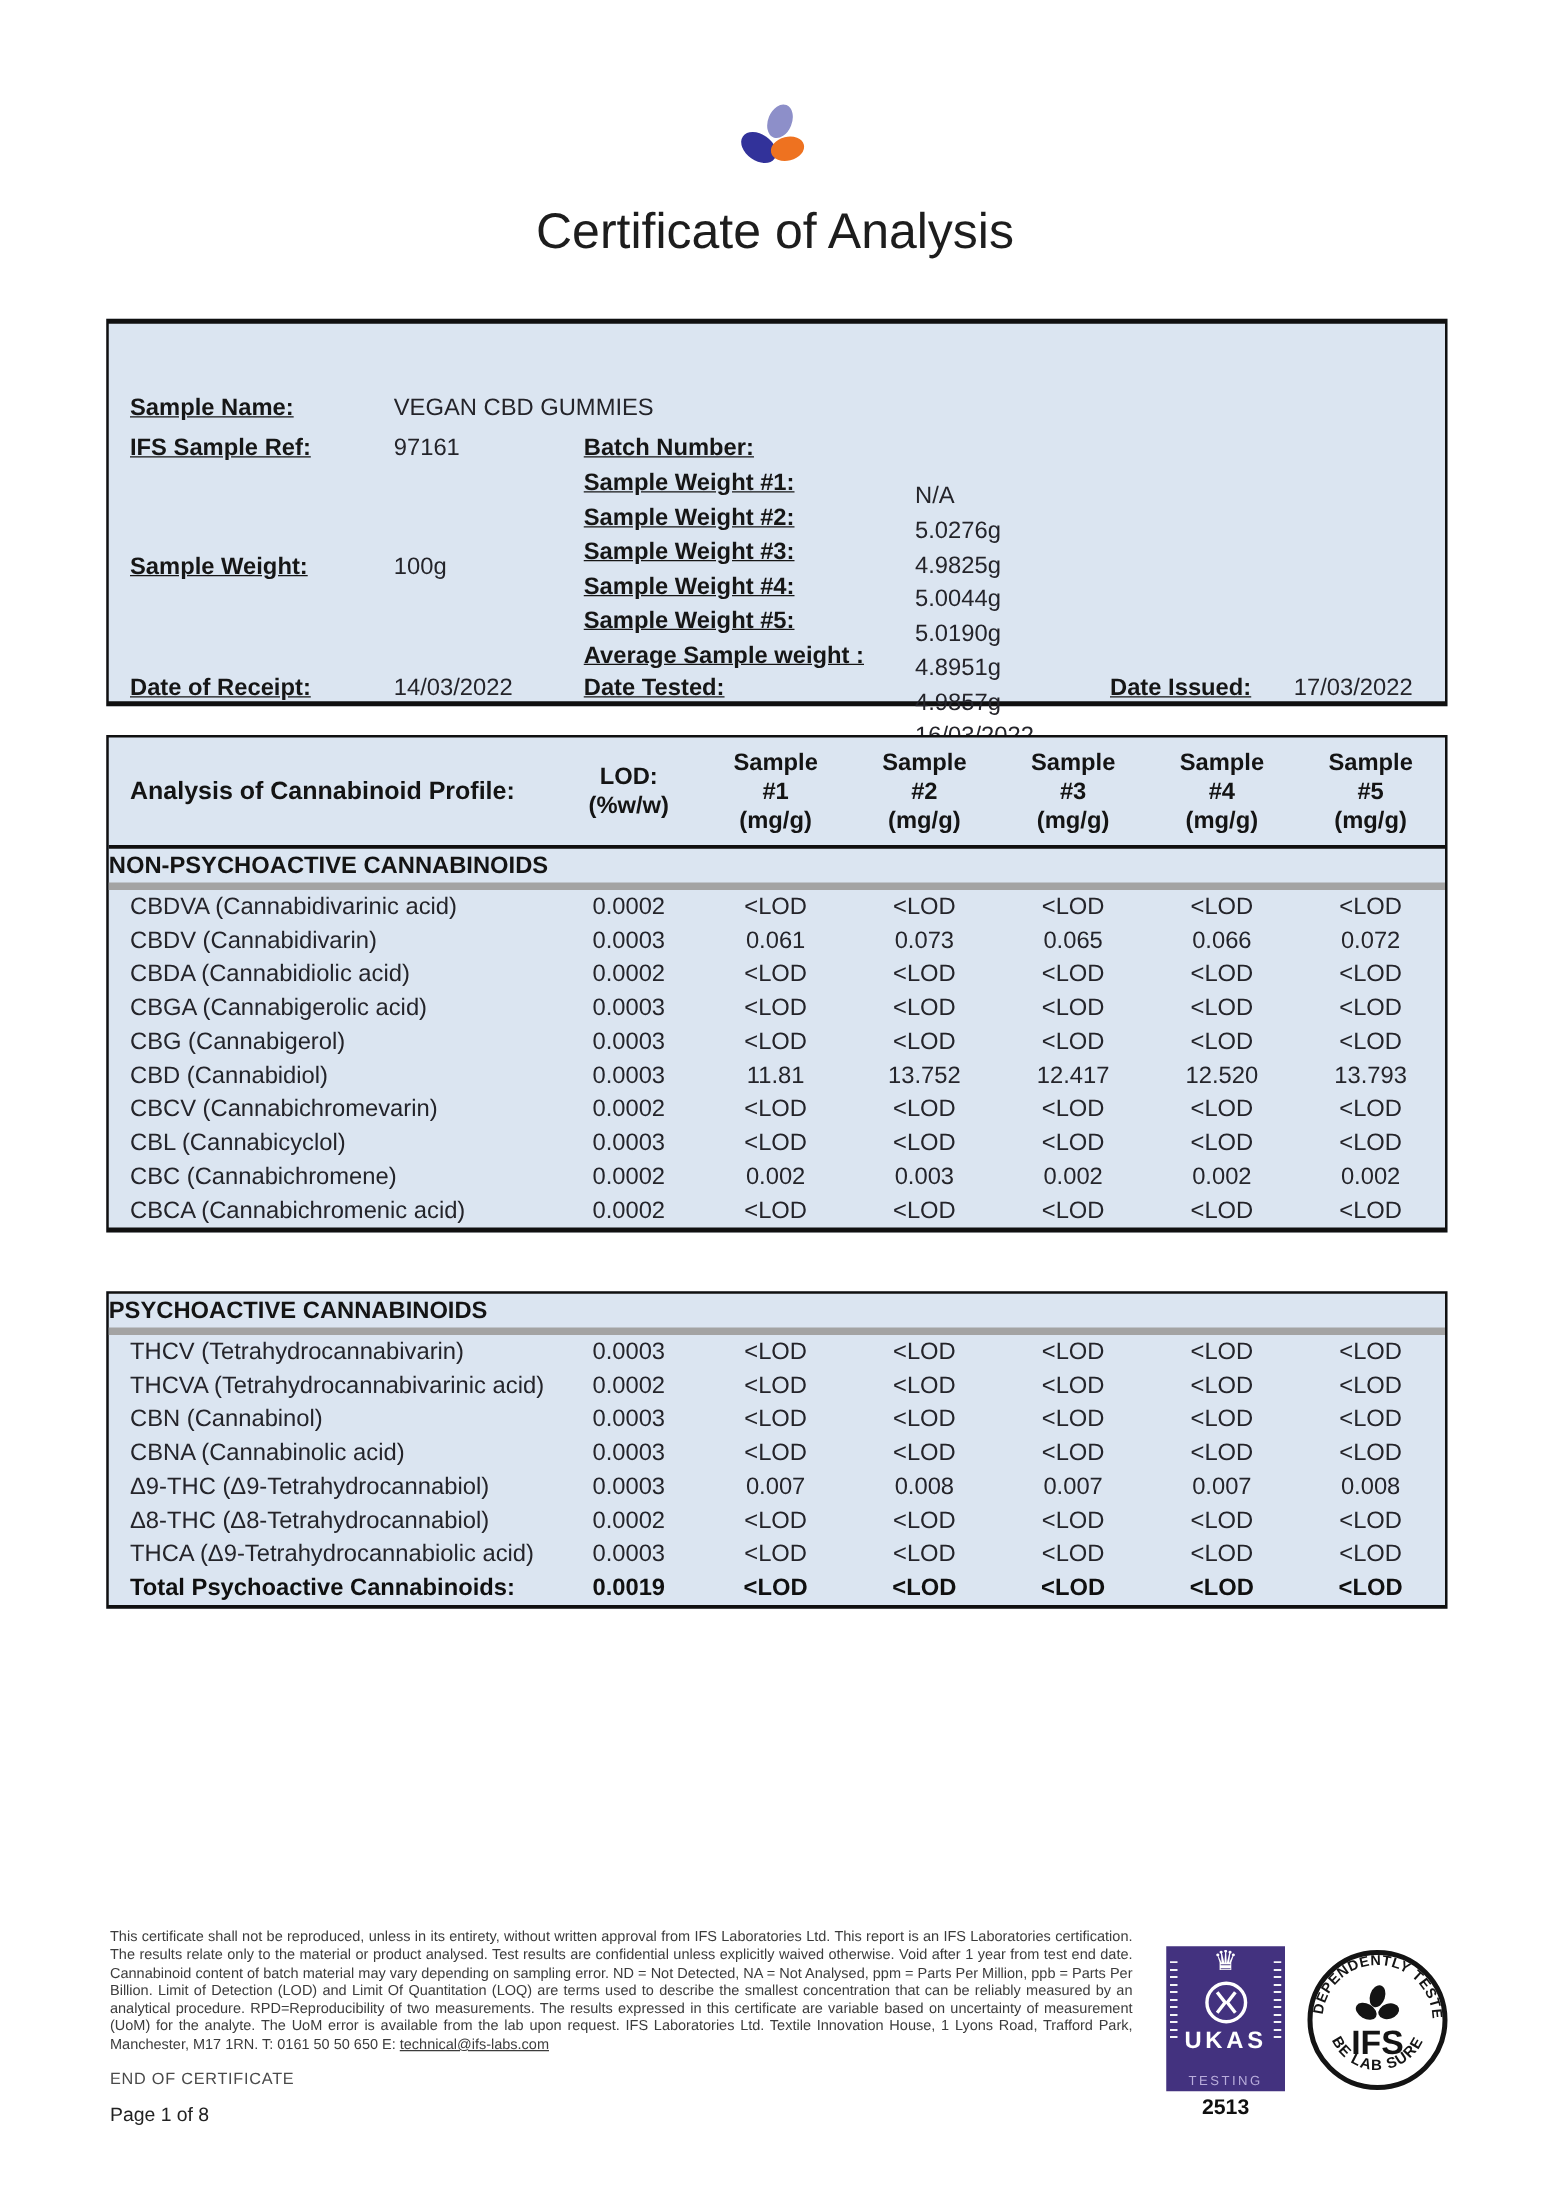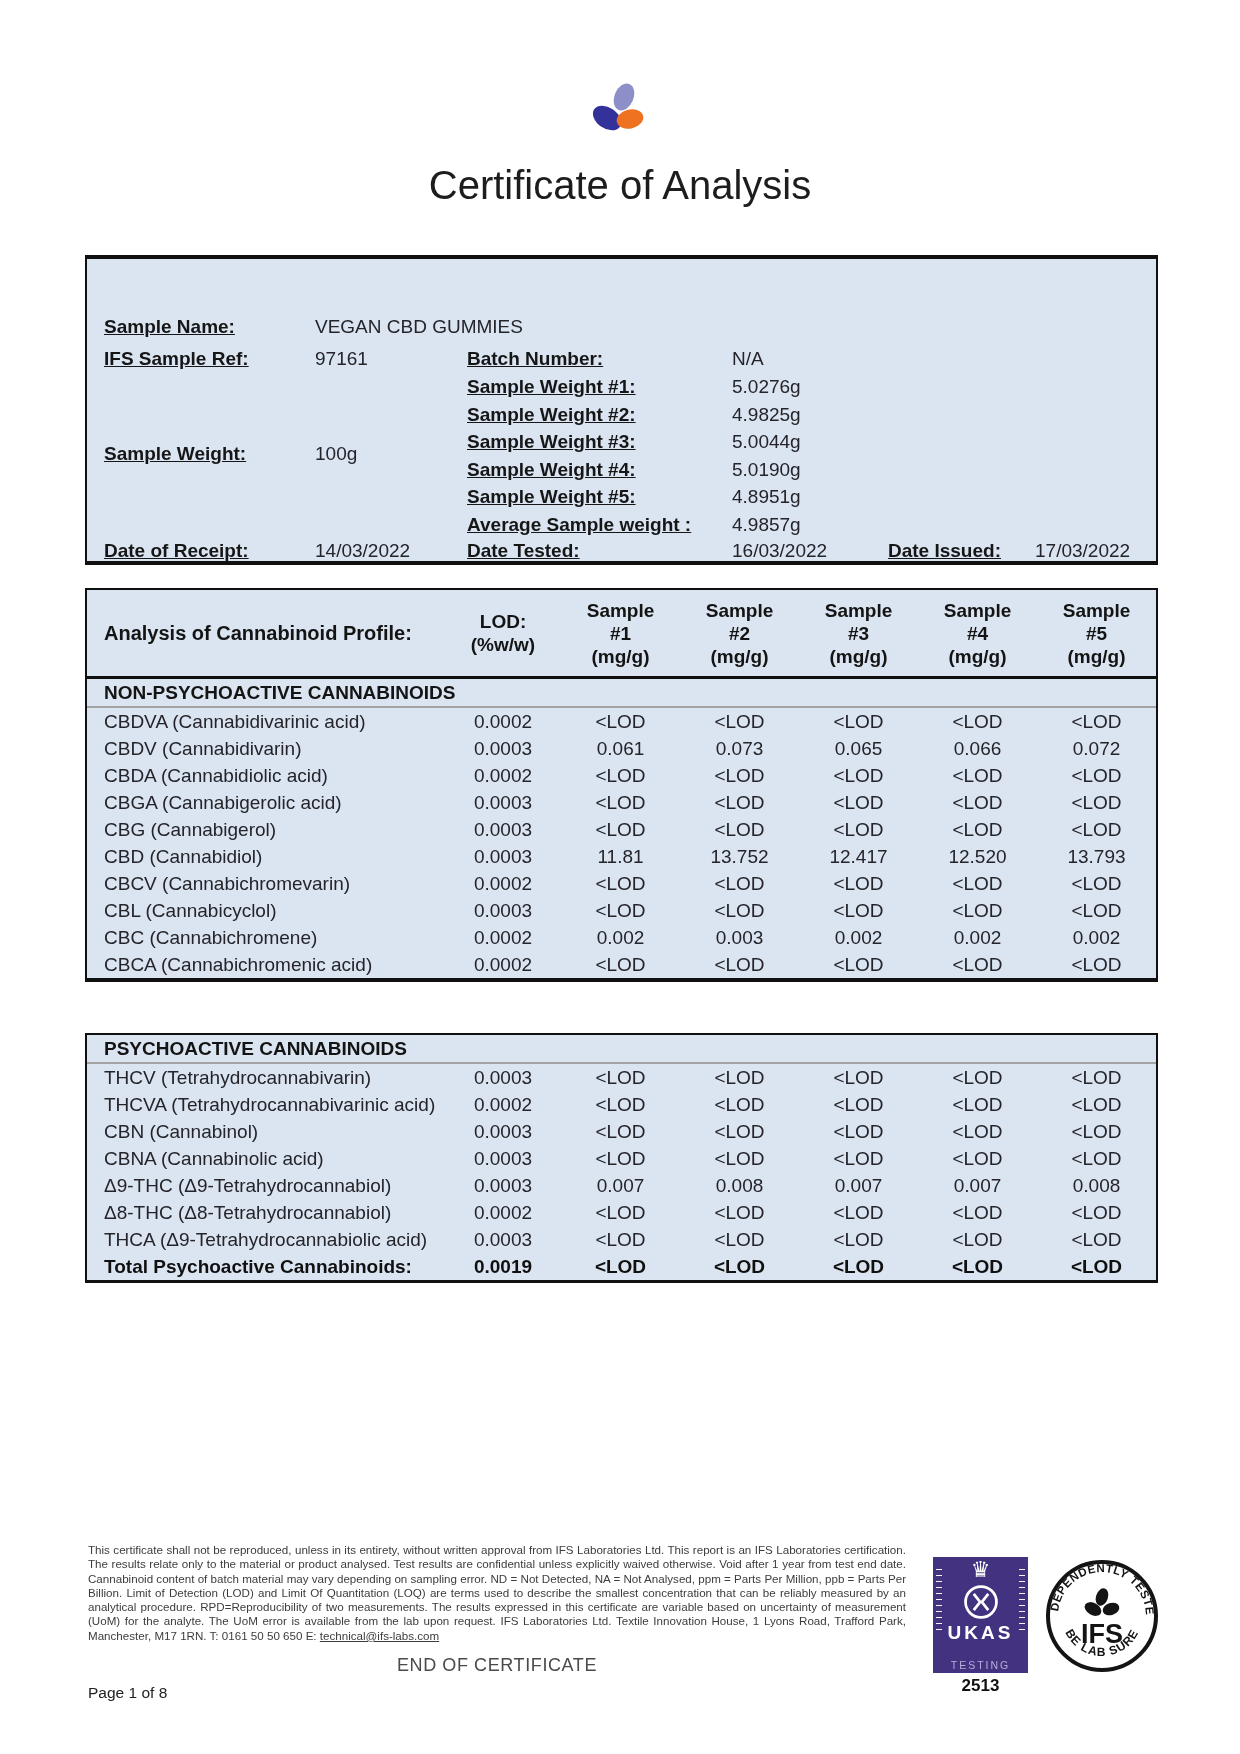--- a/index.html
+++ b/index.html
@@ -10,46 +10,46 @@
   .brand-row{position:absolute;top:82px;left:0;right:0;display:flex;justify-content:center;align-items:center;gap:13px;}
   .brand-text{font-size:54px;font-weight:bold;color:#2b3792;letter-spacing:-1px;}
   .doc-title{position:absolute;top:163px;left:0;right:0;text-align:center;font-size:40px;color:#1d1d1d;}
 
   
   .info-box{position:absolute;left:85px;top:255px;width:1073px;height:310px;background:#dbe5f1;
             border:2px solid #101010;border-top-width:4px;border-bottom-width:4px;box-sizing:border-box;font-size:19px;}
   .il{position:absolute;white-space:nowrap;}
   .lbl{font-weight:bold;color:#161616;text-decoration:underline;}
   .val{color:#24242a;}
-  .cA{left:17px;} .cB{left:228px;} .cC{left:380px;} .cD{left:645px;} .cE{left:801px;} .cF{left:948px;}
+  .cA{left:17px;} .cB{left:228px;} .cC{left:380px;} .cD{left:645px;margin-top:38px;} .cE{left:801px;} .cF{left:948px;}
   .r1{top:57px;} .r2{top:89px;}
   .rw0{top:117px;} .rw1{top:145px;} .rw2{top:172px;} .rw3{top:200px;} .rw4{top:227px;} .rw5{top:255px;}
   .rWt{top:184px;}
   .rD{top:281px;}
 
   
   .tbl{position:absolute;left:85px;width:1073px;background:#dbe5f1;border:2px solid #101010;box-sizing:border-box;}
   .tbl1{top:588px;border-bottom-width:4px;}
   .tbl2{top:1033px;border-bottom-width:3px;}
   .cols{display:grid;grid-template-columns:358px 116px repeat(5,1fr);}
   .thead{height:86px;border-bottom:3px solid #101010;align-items:center;}
   .thead .ttitle{padding-left:17px;font-weight:bold;font-size:20px;color:#141414;}
   .col-h{text-align:center;font-weight:bold;font-size:19px;line-height:23px;color:#141414;}
-  .section-bar{height:27px;display:flex;align-items:center;padding-left:17px;font-weight:bold;font-size:19px;
-               color:#141414;border-bottom:2px solid #a3a3a3;}
+  .section-bar{height:27px;display:flex;align-items:center;font-weight:bold;font-size:19px;
+               color:#141414;border-bottom:6px solid #a3a3a3;}
   .tr{height:27px;align-items:center;font-size:19px;color:#24242a;}
   .tr .name{padding-left:17px;white-space:nowrap;}
   .tr .c{text-align:center;}
   .tr.total{font-weight:bold;color:#101010;}
 
   
   .disclaimer{position:absolute;left:88px;top:1543px;width:818px;font-size:11.6px;line-height:14.3px;
               color:#3c3c3c;text-align:justify;}
   .email{color:#3c3c3c;text-decoration:underline;}
-  .end-cert{position:absolute;left:88px;top:1655px;width:818px;text-align:center;font-size:18px;
+  .end-cert{position:absolute;left:88px;top:1655px;width:818px;text-align:left;font-size:13px;
             letter-spacing:.6px;color:#4a4a4a;}
   .page-num{position:absolute;left:88px;top:1684px;font-size:15.5px;color:#222;}
 
   .ukas{position:absolute;left:933px;top:1557px;width:95px;height:116px;background:#43327f;
         display:flex;flex-direction:column;align-items:center;}
   .ukas .crown{font-family:"DejaVu Sans",sans-serif;color:#ffffff;font-size:22px;line-height:24px;margin-top:1px;}
   .ukas-name{color:#ffffff;font-weight:bold;font-size:19px;letter-spacing:3px;line-height:21px;}
   .ukas-sub{color:#b9addb;font-size:10.5px;letter-spacing:2px;margin-top:16px;}
   .ticks{position:absolute;top:12px;width:6px;height:62px;
          background:repeating-linear-gradient(to bottom,rgba(255,255,255,.95) 0 1.5px,transparent 1.5px 6px);}

